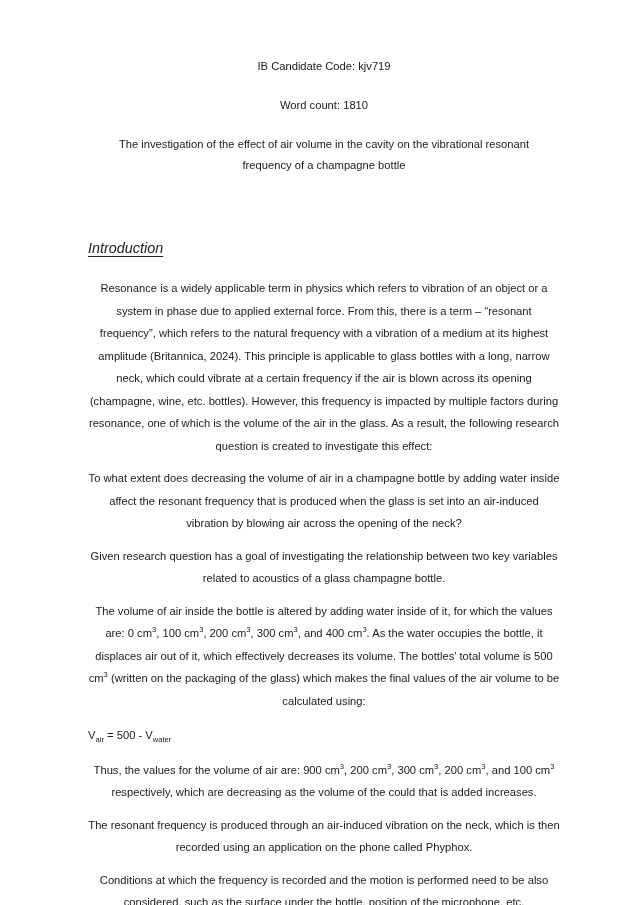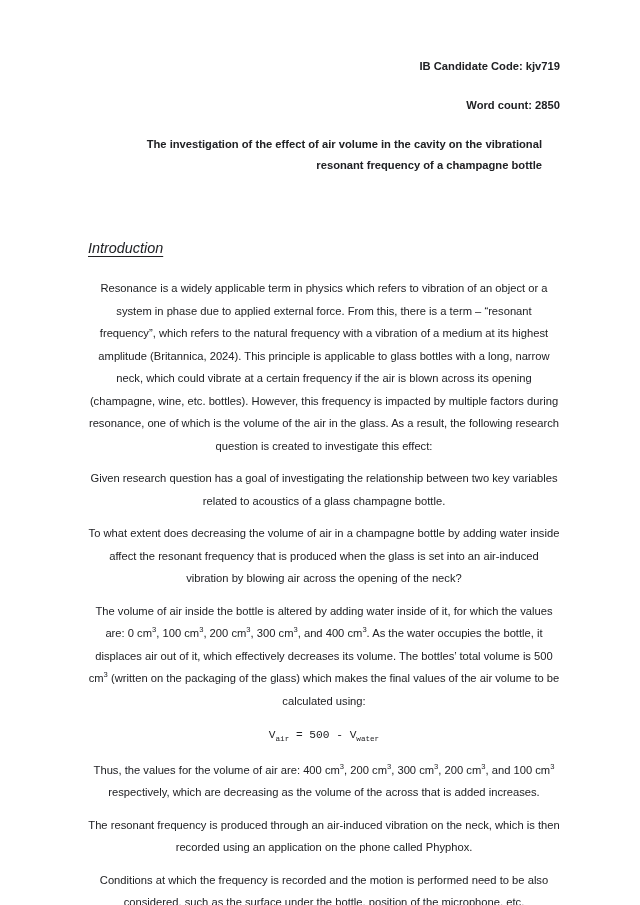--- a/index.html
+++ b/index.html
@@ -16,22 +16,21 @@
     overflow: hidden;
   }
   .page {
     box-sizing: border-box;
     width: 640px;
     height: 905px;
     background: #ffffff;
     padding: 56px 80px 0 88px;
   }
   .front-matter {
-    text-align: right;
-    font-weight: bold;
+    text-align: center;
   }
   .fm-line {
     font-size: 11.2px;
     line-height: 20px;
     margin: 0 0 19px 0;
     color: #202124;
   }
   .doc-title {
     font-size: 11.2px;
     line-height: 20.5px;
@@ -60,61 +59,59 @@
     font-size: 11.2px;
     line-height: 22.5px;
     margin: 0 0 10px 0;
     color: #202124;
     text-align: center;
   }
   p.formula {
     font-size: 11.2px;
     line-height: 22.5px;
     margin: 12px 0 12px 0;
-    text-align: center;
     color: #202124;
-    font-family: Liberation Mono, monospace;
   }
   sup {
     font-size: 0.68em;
     vertical-align: super;
     line-height: 0;
   }
   sub {
     font-size: 0.68em;
     vertical-align: sub;
     line-height: 0;
   }
 </style>
 </head>
 <body>
 
 <div class="page">
 
   <div class="front-matter">
     <p class="fm-line">IB Candidate Code: kjv719</p>
-    <p class="fm-line">Word count: 2850</p>
+    <p class="fm-line">Word count: 1810</p>
     <p class="doc-title">The investigation of the effect of air volume in the cavity on the vibrational resonant frequency of a champagne bottle</p>
   </div>
 
   <div class="spacer-after-title"></div>
 
   <div class="heading-wrap">
     <h1 class="section-heading">Introduction</h1>
   </div>
 
   <p class="body-text">Resonance is a widely applicable term in physics which refers to vibration of an object or a system in phase due to applied external force. From this, there is a term – “resonant frequency”, which refers to the natural frequency with a vibration of a medium at its highest amplitude (Britannica, 2024). This principle is applicable to glass bottles with a long, narrow neck, which could vibrate at a certain frequency if the air is blown across its opening (champagne, wine, etc. bottles). However, this frequency is impacted by multiple factors during resonance, one of which is the volume of the air in the glass. As a result, the following research question is created to investigate this effect:</p>
 
+  <p class="body-text">To what extent does decreasing the volume of air in a champagne bottle by adding water inside affect the resonant frequency that is produced when the glass is set into an air-induced vibration by blowing air across the opening of the neck?</p>
+
   <p class="body-text">Given research question has a goal of investigating the relationship between two key variables related to acoustics of a glass champagne bottle.</p>
-
-  <p class="body-text">To what extent does decreasing the volume of air in a champagne bottle by adding water inside affect the resonant frequency that is produced when the glass is set into an air-induced vibration by blowing air across the opening of the neck?</p>
 
   <p class="body-text"><span>The volume of air inside the bottle is altered by adding water inside of it, for which the values are: 0 cm</span><sup>3</sup><span>, 100 cm</span><sup>3</sup><span>, 200 cm</span><sup>3</sup><span>, 300 cm</span><sup>3</sup><span>, and 400 cm</span><sup>3</sup><span>. As the water occupies the bottle, it displaces air out of it, which effectively decreases its volume. The bottles’ total volume is 500 cm</span><sup>3</sup><span> (written on the packaging of the glass) which makes the final values of the air volume to be calculated using:</span></p>
 
   <p class="formula"><span>V</span><sub>air</sub><span> = 500 - V</span><sub>water</sub></p>
 
-  <p class="body-text"><span>Thus, the values for the volume of air are: 400 cm</span><sup>3</sup><span>, 200 cm</span><sup>3</sup><span>, 300 cm</span><sup>3</sup><span>, 200 cm</span><sup>3</sup><span>, and 100 cm</span><sup>3</sup><span> respectively, which are decreasing as the volume of the across that is added increases.</span></p>
+  <p class="body-text"><span>Thus, the values for the volume of air are: 900 cm</span><sup>3</sup><span>, 200 cm</span><sup>3</sup><span>, 300 cm</span><sup>3</sup><span>, 200 cm</span><sup>3</sup><span>, and 100 cm</span><sup>3</sup><span> respectively, which are decreasing as the volume of the could that is added increases.</span></p>
 
   <p class="body-text">The resonant frequency is produced through an air-induced vibration on the neck, which is then recorded using an application on the phone called Phyphox.</p>
 
   <p class="body-text">Conditions at which the frequency is recorded and the motion is performed need to be also considered, such as the surface under the bottle, position of the microphone, etc.</p>
 
 </div>
 
 </body></html>

